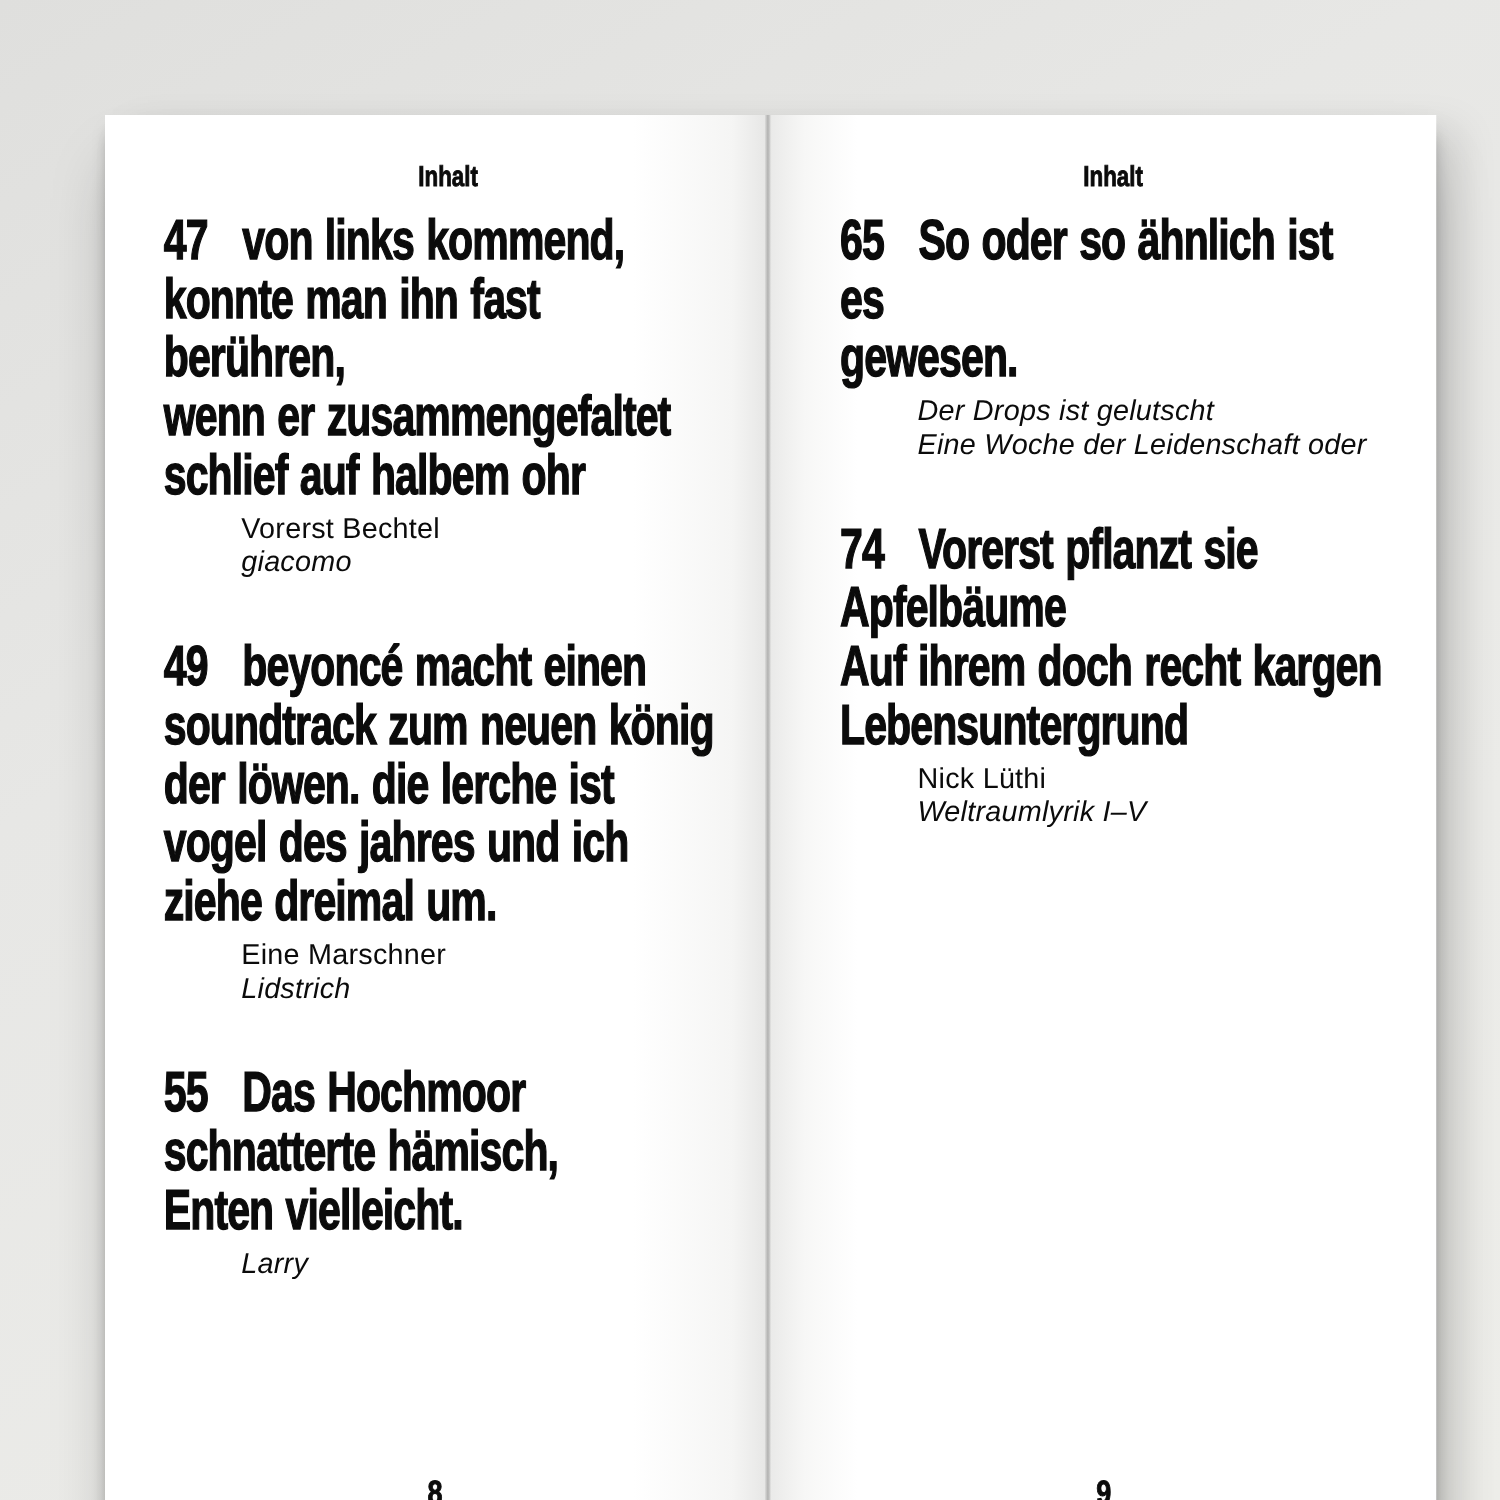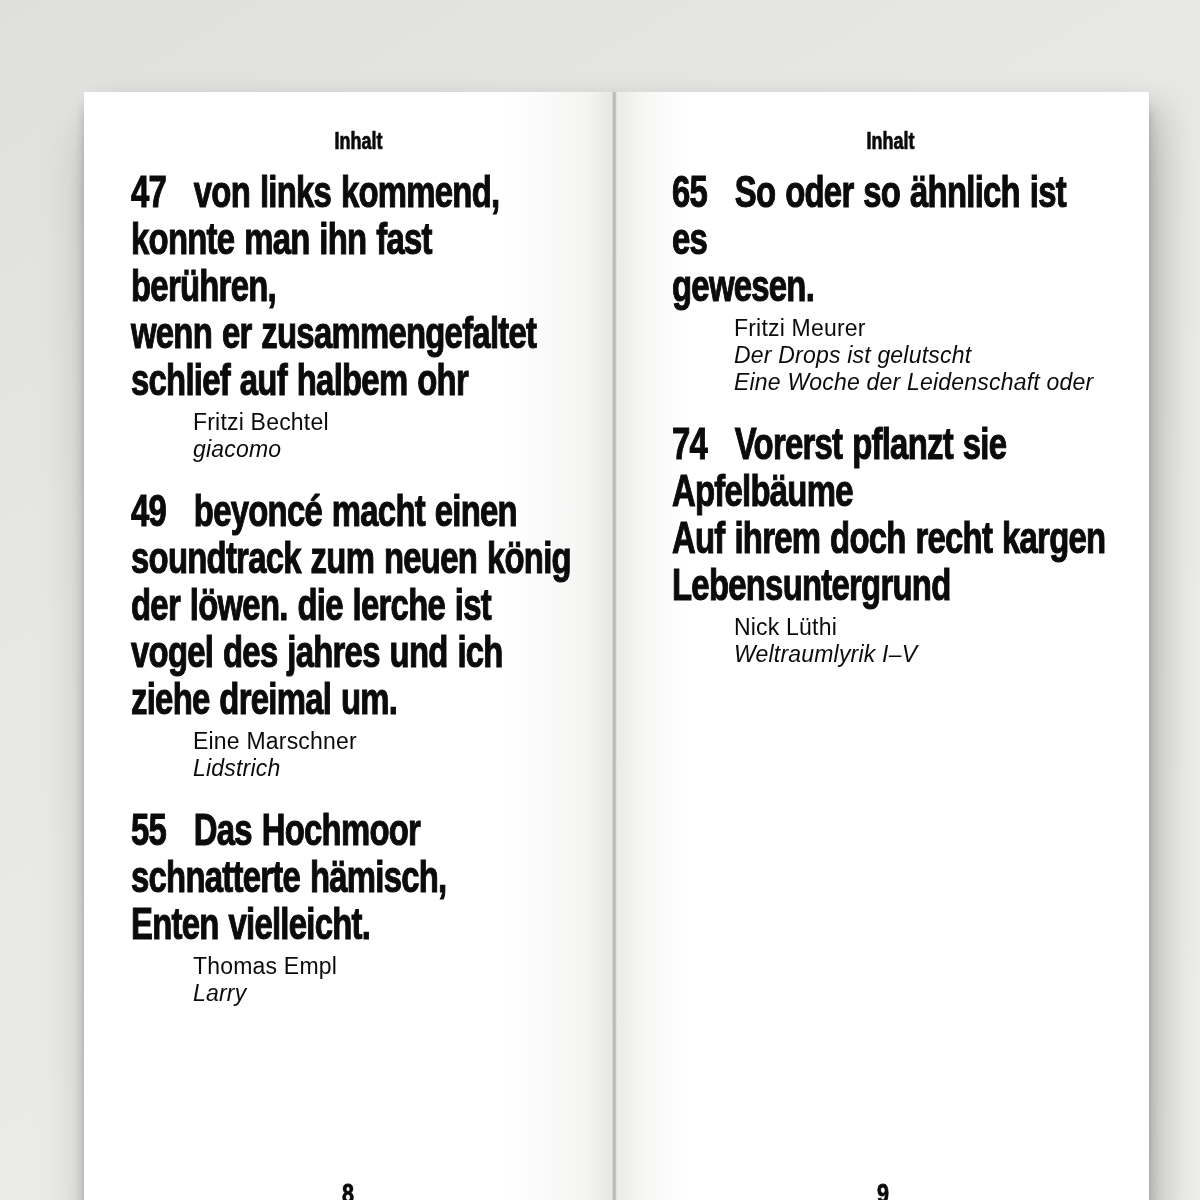--- a/index.html
+++ b/index.html
@@ -35,21 +35,21 @@
     padding: 36px 40px 0 55px;
     background: linear-gradient(to right, #eaeae9 0%, #f7f7f6 5%, #ffffff 13%, #ffffff 100%);
   }
   .header {
     margin: 0; text-align: center;
     font-size: 23px; line-height: 26px; font-weight: 700;
     letter-spacing: 0px;
     transform: scaleX(0.78);
     -webkit-text-stroke: 0.7px currentColor;
   }
-  .entry { margin-top: 24px; }
+  .entry { margin-top: 46px; }
   .entry.first { margin-top: 14px; }
   .headline {
     width: 137%;
     transform: scaleX(0.73);
     transform-origin: 0 0;
     font-size: 45px; line-height: 47px; font-weight: 700;
     letter-spacing: -1px;
     word-spacing: 2px;
     -webkit-text-stroke: 1.1px currentColor;
   }
@@ -77,21 +77,21 @@
     <h1 class="header">Inhalt</h1>
 
     <article class="entry first">
       <div class="headline">
         <div><span class="num">47</span><span>von links kommend,</span></div>
         <div>konnte man ihn fast berühren,</div>
         <div>wenn er zusammengefaltet</div>
         <div>schlief auf halbem ohr</div>
       </div>
       <div class="credit">
-        <div class="author">Fritzi Bechtel</div>
+        <div class="author">Vorerst Bechtel</div>
         <div class="work">giacomo</div>
       </div>
     </article>
 
     <article class="entry">
       <div class="headline">
         <div><span class="num">49</span><span>beyoncé macht einen</span></div>
         <div>soundtrack zum neuen könig</div>
         <div>der löwen. die lerche ist</div>
         <div>vogel des jahres und ich</div>
@@ -103,40 +103,38 @@
       </div>
     </article>
 
     <article class="entry">
       <div class="headline">
         <div><span class="num">55</span><span>Das Hochmoor</span></div>
         <div>schnatterte hämisch,</div>
         <div>Enten vielleicht.</div>
       </div>
       <div class="credit">
-        <div class="author">Thomas Empl</div>
         <div class="work">Larry</div>
       </div>
     </article>
 
     <div class="folio">8</div>
   </section>
 
   <div class="spine"></div>
 
   <section class="page page-right">
     <h1 class="header">Inhalt</h1>
 
     <article class="entry first">
       <div class="headline">
         <div><span class="num">65</span><span>So oder so ähnlich ist es</span></div>
         <div>gewesen.</div>
       </div>
       <div class="credit">
-        <div class="author">Fritzi Meurer</div>
         <div class="work">Der Drops ist gelutscht</div>
         <div class="work">Eine Woche der Leidenschaft oder</div>
       </div>
     </article>
 
     <article class="entry">
       <div class="headline">
         <div><span class="num">74</span><span>Vorerst pflanzt sie</span></div>
         <div>Apfelbäume</div>
         <div>Auf ihrem doch recht kargen</div>

